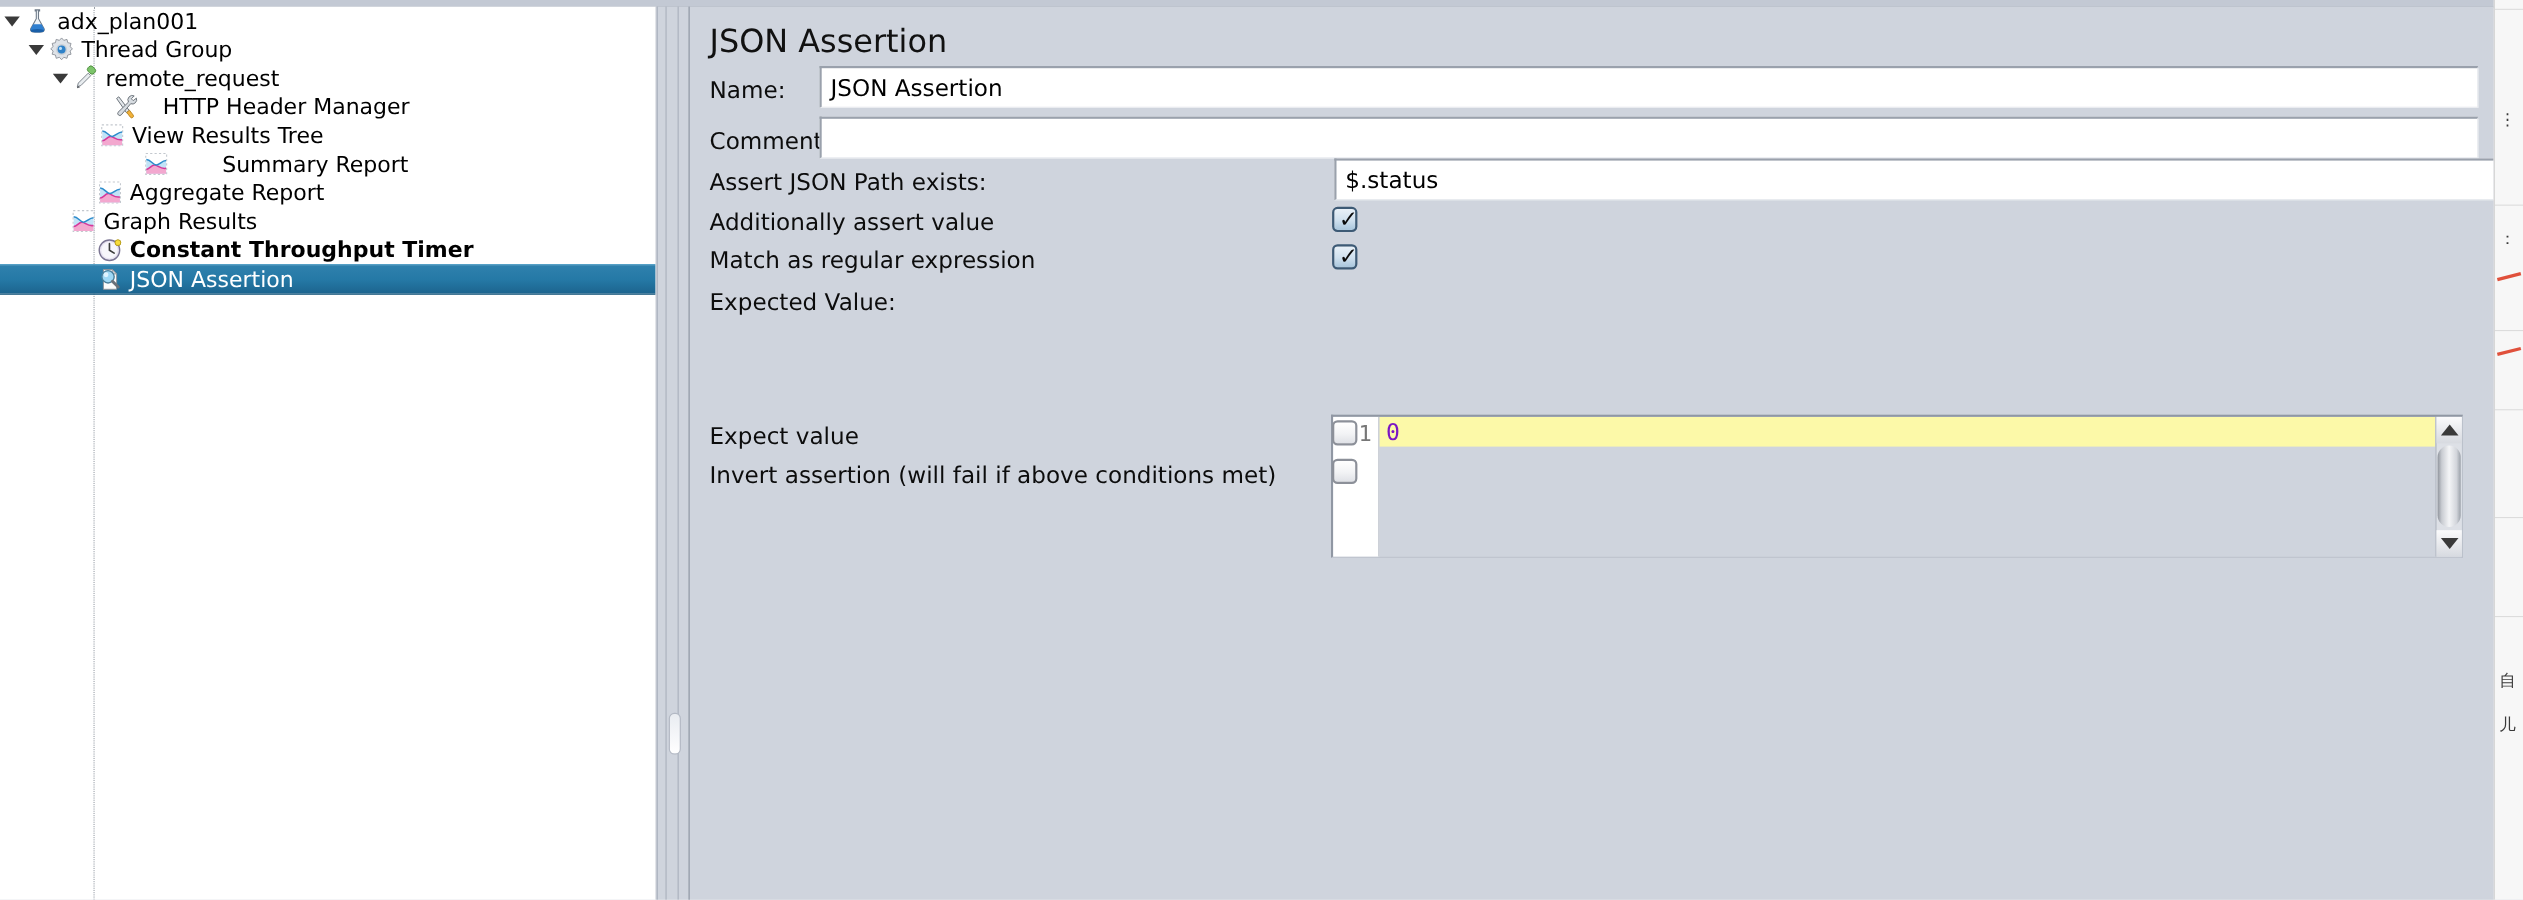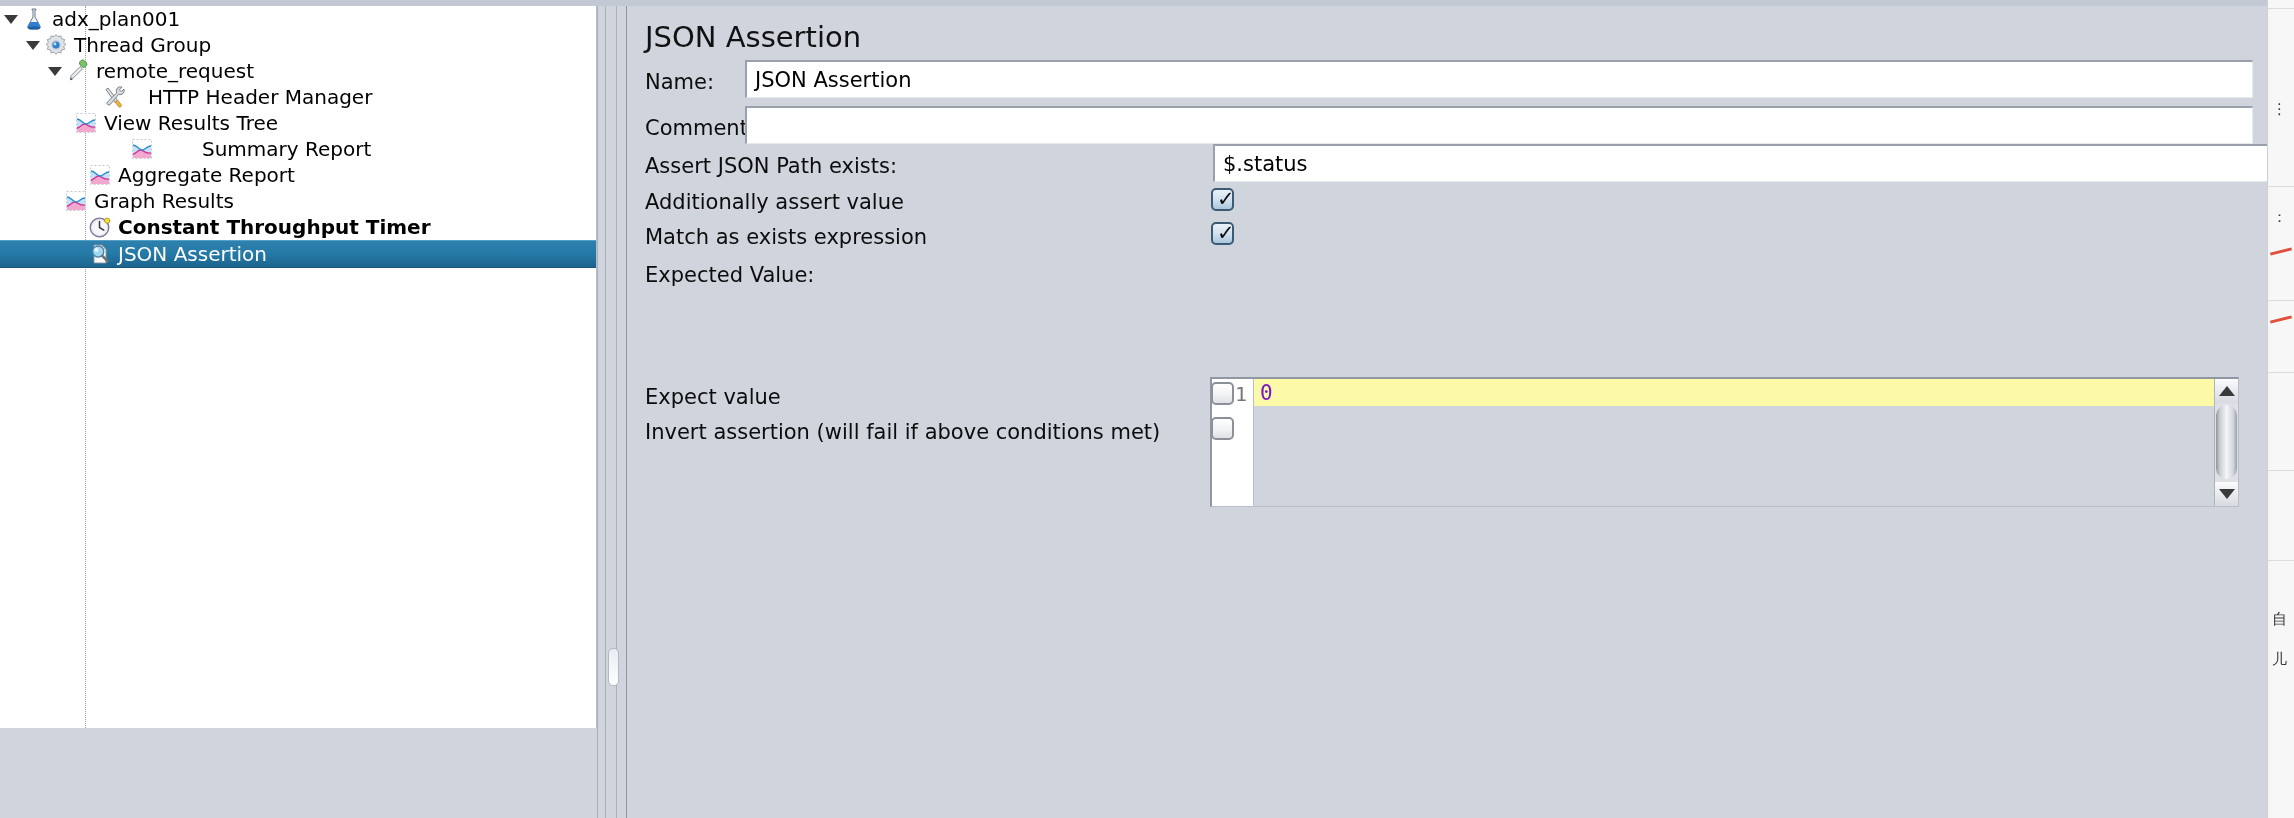--- a/index.html
+++ b/index.html
@@ -18,21 +18,21 @@
   
   .top-rule {
     position: absolute; left: 0; top: 0; width: 2294px; height: 6px;
     background: #c3c9d4;
     border-bottom: 1px solid #9aa2b0;
   }
 
   
   #tree-panel {
     position: absolute; left: 0; top: 6px;
-    width: 596px; height: 722px;
+    width: 596px; height: 812px;
     background: #ffffff;
     border-right: 1px solid #b9bfc9;
     overflow: hidden;
   }
   .tree-row {
     position: relative;
     height: 26px;
     display: flex;
     align-items: center;
     white-space: nowrap;
@@ -308,21 +308,21 @@
           <span class="twisty-spacer"></span>
           <span class="node-icon ic-tools">
             <svg width="24" height="24" viewBox="0 0 24 24">
               <path d="M3 4.5l2-1.5 9.5 12.5-2.5 2z" fill="#e2e6ea" stroke="#6d747b" stroke-width="0.9"></path>
               <path d="M12.2 17.2l2.5-2 3.3 4.3a1.6 1.6 0 0 1-2.5 2z" fill="#f2b23a" stroke="#b5811c" stroke-width="0.8"></path>
               <path d="M21 4.2a4 4 0 0 1-5.2 5.1l-8.6 10.2a1.9 1.9 0 0 1-2.9-2.4l9.5-9.3A4 4 0 0 1 19 2.2l-2.6 2.6 1.7 1.7z" fill="#d7dce1" stroke="#6d747b" stroke-width="0.9"></path>
             </svg>
           </span>
           <span class="node-label">HTTP Header Manager</span>
         </div>
-        <div class="tree-row" style="padding-left: 56px;">
+        <div class="tree-row" style="padding-left: 72px;">
           <span class="twisty-spacer"></span>
           <span class="node-icon ic-chart">
             <svg width="24" height="24" viewBox="0 0 24 24">
               <rect x="2.5" y="2.5" width="19" height="19" fill="#ffffff" stroke="#c3c8ce" stroke-width="1" stroke-dasharray="2 2"></rect>
               <path d="M3 21V8c4 0 6 5 9 5s5-4 9-4v12z" fill="#bfe2f7" opacity="0.95"></path>
               <path d="M3 21v-4c3 0 4.5-4 7.5-4s5 4 10.5 3v5z" fill="#f3a8cf"></path>
               <path d="M3 17c3 0 4.5-4 7.5-4s5 4 10.5 3" fill="none" stroke="#d6379a" stroke-width="1.4"></path>
               <path d="M3 8c4 0 6 5 9 5s5-4 9-4" fill="none" stroke="#2e8ccc" stroke-width="1.4"></path>
             </svg>
           </span>
@@ -413,21 +413,21 @@
     <div class="textfield" style="left:118px; top:100px; width:1508px; height:38px;"></div>
 
     <div class="row-label" style="left:18px; top:148px;">Assert JSON Path exists:</div>
     <div class="textfield" style="left:586px; top:138px; width:1248px; height:38px;">$.status</div>
 
     <div class="row-label" style="left:18px; top:184px;">Additionally assert value</div>
     <div class="cb on" style="left:584px; top:182px;">
       <span class="tick">✓</span>
     </div>
 
-    <div class="row-label" style="left:18px; top:219px;">Match as exists expression</div>
+    <div class="row-label" style="left:18px; top:219px;">Match as regular expression</div>
     <div class="cb on" style="left:584px; top:216px;">
       <span class="tick">✓</span>
     </div>
 
     <div class="row-label" style="left:18px; top:257px;">Expected Value:</div>
 
     <div id="code-editor">
       <div id="gutter">
         <span>1</span>
       </div>

